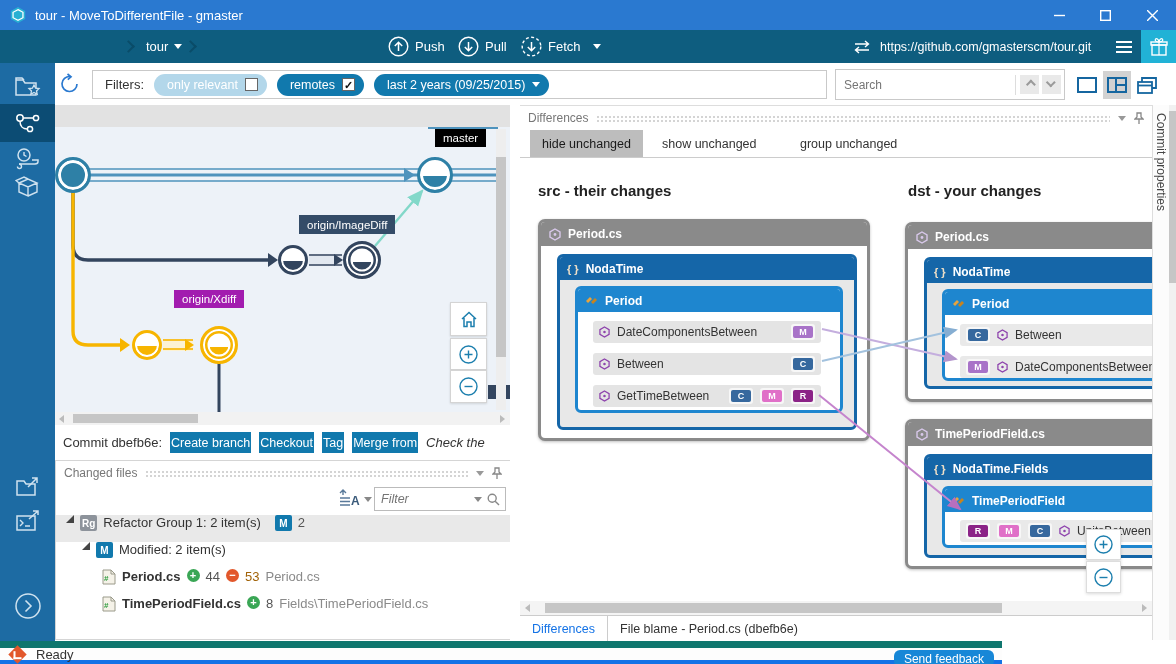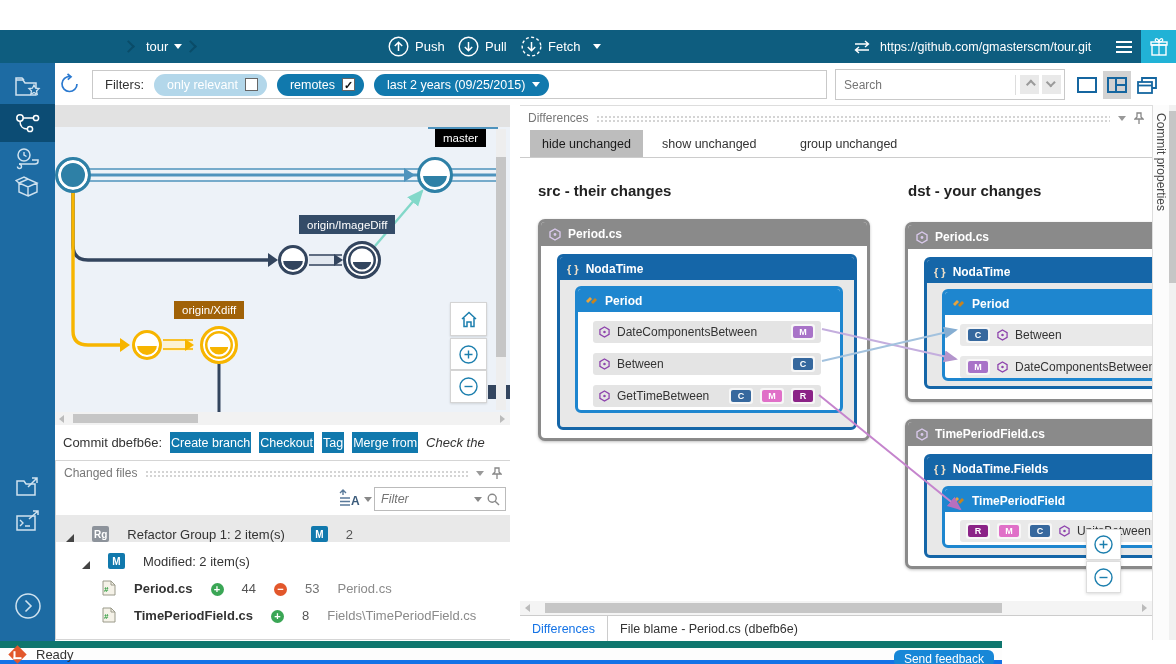--- a/index.html
+++ b/index.html
@@ -90,21 +90,21 @@
            border:1px solid #d5d5d5;border-right:0;}
   .panel-head{display:flex;align-items:center;height:24px;padding:0 8px;gap:8px;
               color:#777;font-size:12px;}
   .dotlead{flex:1;height:7px;background:radial-gradient(#d4d4d4 1px,transparent 1.1px);
            background-size:4px 4px;}
   .cf-toolbar{position:relative;height:30px;}
   .filterbox{position:absolute;left:318px;top:2px;width:132px;height:24px;
              border:1px solid #bbb;display:flex;align-items:center;}
   .filterbox input{border:0;outline:0;flex:1;font-style:italic;font-size:12.5px;
                    color:#666;padding:0 6px;font-family:inherit;min-width:0;}
-  .tree-row{display:flex;align-items:flex-end;height:27px;font-size:13px;color:#333;gap:18px;}
+  .tree-row{display:flex;align-items:flex-start;height:27px;font-size:13px;color:#333;gap:6px;}
   .tree-sel{background:#e9e9e9;}
   .exp{width:0;height:0;border-left:8px solid transparent;border-bottom:8px solid #444;}
   .sq-badge{min-width:17px;height:16px;border-radius:2px;color:#fff;font-size:10px;
             font-weight:bold;display:flex;align-items:center;justify-content:center;padding:0 2px;}
   .cnt-ic{width:13px;height:13px;border-radius:50%;color:#fff;font-size:11px;line-height:13px;
           text-align:center;font-weight:bold;}
 
   
   .diffpanel{left:520px;top:105px;width:632px;height:535px;background:#fff;
              border-top:1px solid #ddd;}
@@ -155,20 +155,42 @@
            margin:0 12px 0 11px;position:relative;}
   .diamond:after{content:"";position:absolute;left:3px;top:3px;width:6px;height:6px;
                  border-left:2px solid #fff;border-bottom:2px solid #fff;transform:rotate(-45deg);}
   svg{display:block;}
 </style>
 </head>
 <body>
 
 <div id="app">
 
+  <div class="abs titlebar">
+    <svg class="tb-logo" viewBox="0 0 20 20">
+      <polygon points="10,1 18,5.5 18,14.5 10,19 2,14.5 2,5.5" fill="#29b0d2"></polygon>
+      <polygon points="10,4 15.5,7 15.5,13 10,16 4.5,13 4.5,7" fill="none" stroke="#fff" stroke-width="1.4"></polygon>
+    </svg>
+    <span>tour - MoveToDifferentFile - gmaster</span>
+    <div class="win-btn" style="left:1036px">
+      <svg width="11" height="11" viewBox="0 0 11 11">
+          <line x1="0" y1="5.5" x2="11" y2="5.5" stroke="#fff" stroke-width="1.4"></line>
+        </svg>
+    </div>
+    <div class="win-btn" style="left:1082px">
+      <svg width="11" height="11" viewBox="0 0 11 11">
+          <rect x="0.7" y="0.7" width="9.6" height="9.6" fill="none" stroke="#fff" stroke-width="1.4"></rect>
+        </svg>
+    </div>
+    <div class="win-btn" style="left:1128px;width:48px">
+      <svg width="11" height="11" viewBox="0 0 11 11">
+          <path d="M0 0 L11 11 M11 0 L0 11" stroke="#fff" stroke-width="1.4"></path>
+        </svg>
+    </div>
+  </div>
 
   <div class="abs toolbar">
     <div class="abs crumb-sep" style="left:124px;top:12px"></div>
     <div class="tool-item" style="left:146px">
       <span>tour</span>
       <span class="caret"></span>
     </div>
     <div class="abs crumb-sep" style="left:186px;top:12px"></div>
     <div class="branch-pill">
       <span>MoveToDifferentFile</span>
@@ -370,21 +392,21 @@
       <div class="gnode" style="left:288px;top:136px;width:38px;height:38px;border:3px solid #33455e;background:linear-gradient(#fff 55%,#33455e 55%);box-shadow:inset 0 0 0 2px #fff,inset 0 0 0 4.5px #33455e,inset 0 0 0 6.5px #fff"></div>
       <div class="gnode" style="left:77px;top:225px;width:30px;height:30px;border:3px solid #f7b500;background:linear-gradient(#fff 56%,#f7b500 56%);box-shadow:inset 0 0 0 2px #fff"></div>
       <div class="gnode" style="left:145px;top:221px;width:38px;height:38px;border:3px solid #f7b500;background:linear-gradient(#fff 55%,#f7b500 55%);box-shadow:inset 0 0 0 2px #fff,inset 0 0 0 4.5px #f7b500,inset 0 0 0 6.5px #fff"></div>
 
       <div class="gtag" style="left:380px;top:24px;background:#000000">
           <span>master</span>
         </div>
       <div class="gtag" style="left:244px;top:110px;height:19px;background:#344c68">
           <span>origin/ImageDiff</span>
         </div>
-      <div class="gtag" style="left:119px;top:196px;background:#a16207">
+      <div class="gtag" style="left:119px;top:185px;background:#a21caf">
           <span>origin/Xdiff</span>
         </div>
 
       <div class="zoombtn" style="top:197px;height:34px">
         <svg width="18" height="17" viewBox="0 0 18 17">
           <path d="M2 8 L9 1.5 L16 8 M4 7 V15.5 H7 V11 H11 V15.5 H14 V7" fill="none" stroke="#1c7fae" stroke-width="1.5"></path>
         </svg>
       </div>
       <div class="zoombtn" style="top:233px;height:32px">
         <svg width="19" height="19" viewBox="0 0 19 19">
@@ -462,21 +484,21 @@
       <div class="tree-row" style="padding-left:46px">
         <svg width="14" height="16" viewBox="0 0 14 16">
           <path d="M1 1 H9 L13 5 V15 H1 Z" fill="#f5f2e8" stroke="#9a9a8a" stroke-width="1"></path>
           <path d="M9 1 V5 H13" fill="none" stroke="#9a9a8a" stroke-width="1"></path>
           <text x="2" y="12" font-size="8" font-weight="bold" fill="#2a9a3a" font-family="Liberation Sans,sans-serif">#</text>
         </svg>
         <b>Period.cs</b>
         <span class="cnt-ic" style="background:#3aa655">+</span>
         <span style="color:#555">44</span>
         <span class="cnt-ic" style="background:#e2572b">−</span>
-        <span style="color:#737373">53</span>
+        <span style="color:#a16207">53</span>
         <span style="color:#8a8a8a">Period.cs</span>
       </div>
       <div class="tree-row" style="padding-left:46px">
         <svg width="14" height="16" viewBox="0 0 14 16">
           <path d="M1 1 H9 L13 5 V15 H1 Z" fill="#f5f2e8" stroke="#9a9a8a" stroke-width="1"></path>
           <path d="M9 1 V5 H13" fill="none" stroke="#9a9a8a" stroke-width="1"></path>
           <text x="2" y="12" font-size="8" font-weight="bold" fill="#2a9a3a" font-family="Liberation Sans,sans-serif">#</text>
         </svg>
         <b>TimePeriodField.cs</b>
         <span class="cnt-ic" style="background:#3aa655">+</span>

